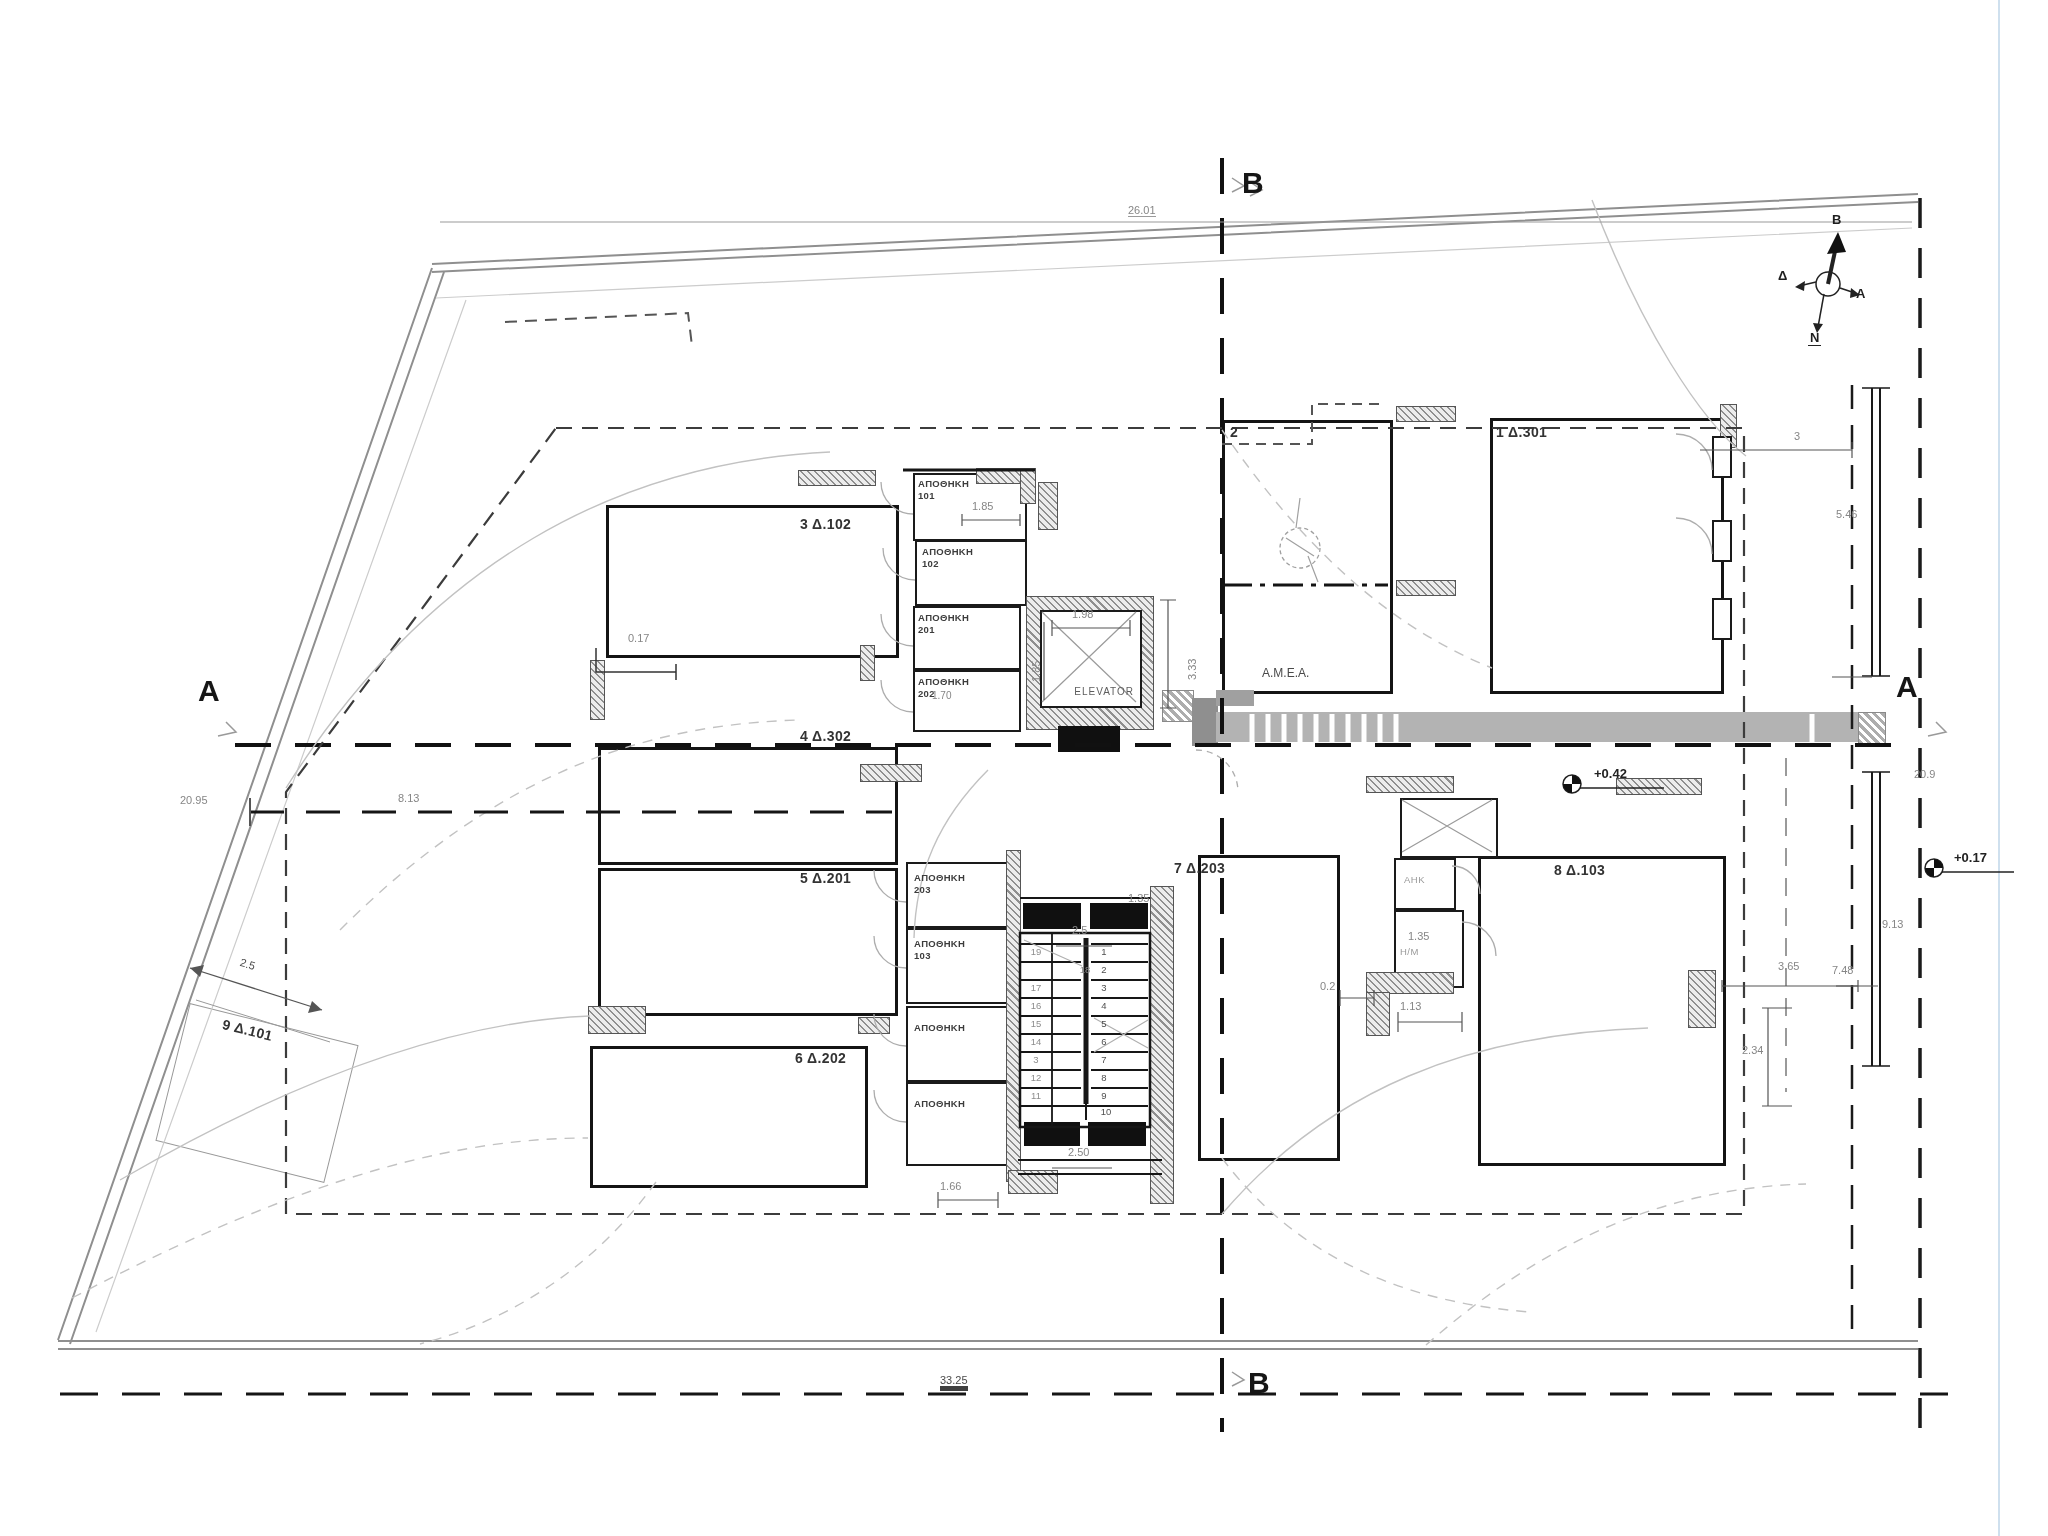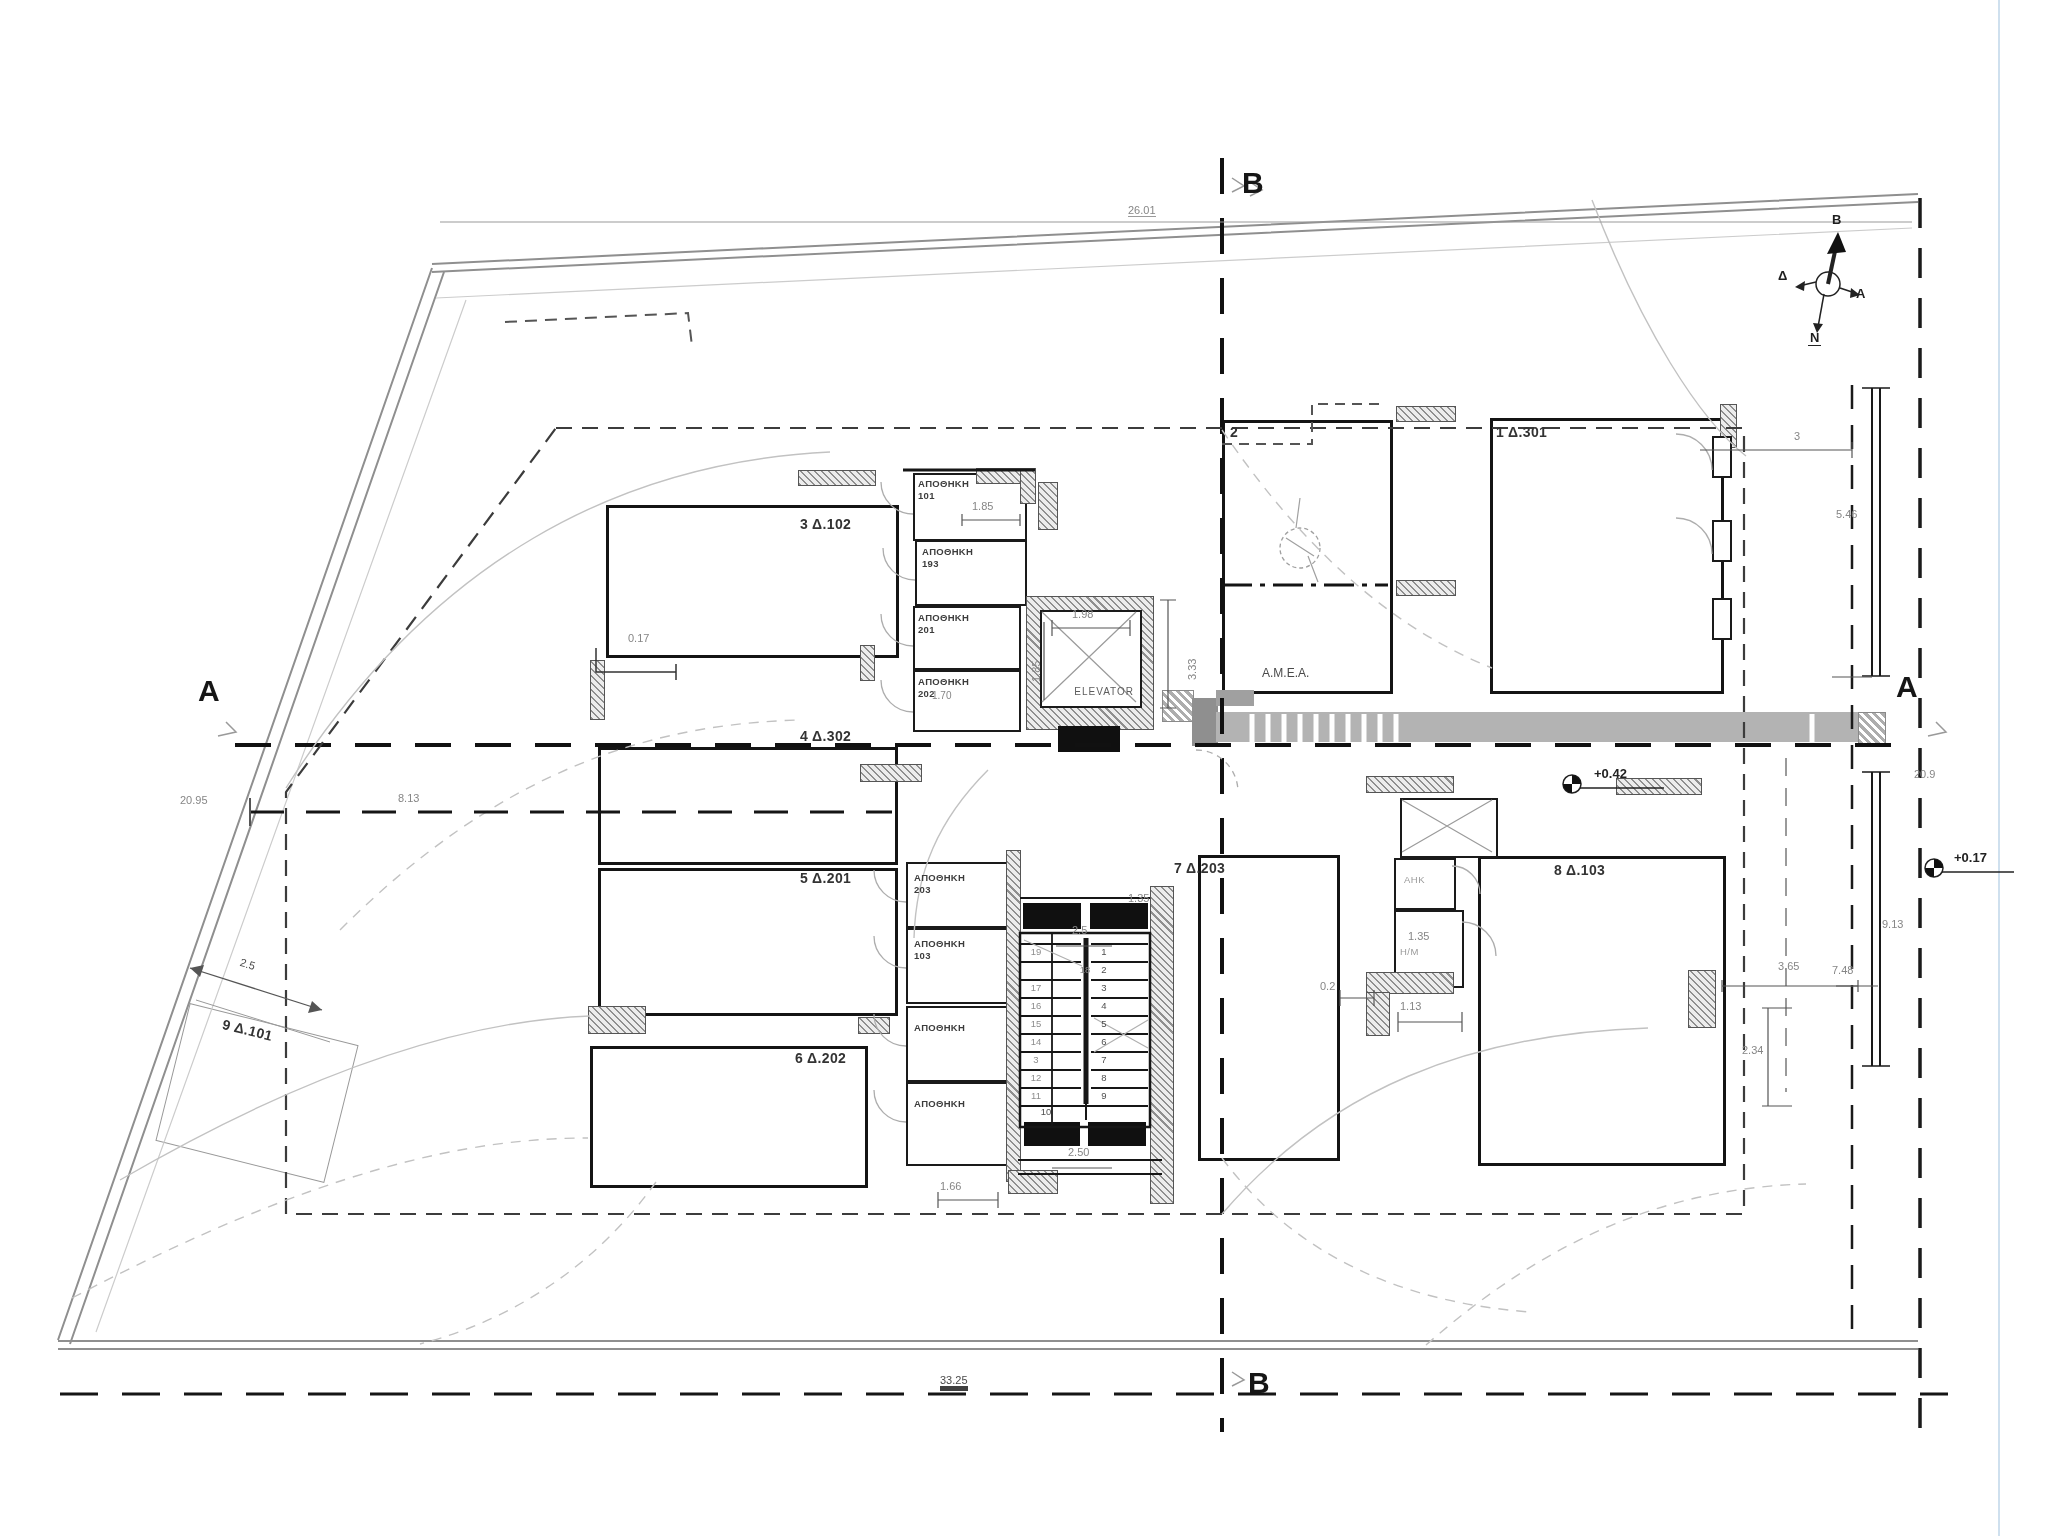--- a/index.html
+++ b/index.html
@@ -256,21 +256,21 @@
   <div class="lbl" style="left:1554px;top:862px">8 Δ.103</div>
 
   <div class="dim dark" style="left:1262px;top:666px;font-size:12px">Α.Μ.Ε.Α.</div>
 
   <div class="stor" style="left:918px;top:478px">
       <span>ΑΠΟΘΗΚΗ</span>
       <span>101</span>
     </div>
   <div class="stor" style="left:922px;top:546px">
       <span>ΑΠΟΘΗΚΗ</span>
-      <span>193</span>
+      <span>102</span>
     </div>
   <div class="stor" style="left:918px;top:612px">
       <span>ΑΠΟΘΗΚΗ</span>
       <span>201</span>
     </div>
   <div class="stor" style="left:918px;top:676px">
       <span>ΑΠΟΘΗΚΗ</span>
       <span>202</span>
     </div>
   <div class="stor" style="left:914px;top:872px">
@@ -308,21 +308,21 @@
 
   <div class="snum r" style="left:1094px;top:946px">1</div>
   <div class="snum r" style="left:1094px;top:964px">2</div>
   <div class="snum r" style="left:1094px;top:982px">3</div>
   <div class="snum r" style="left:1094px;top:1000px">4</div>
   <div class="snum r" style="left:1094px;top:1018px">5</div>
   <div class="snum r" style="left:1094px;top:1036px">6</div>
   <div class="snum r" style="left:1094px;top:1054px">7</div>
   <div class="snum r" style="left:1094px;top:1072px">8</div>
   <div class="snum r" style="left:1094px;top:1090px">9</div>
-  <div class="snum r" style="left:1036px;top:1106px">10</div>
+  <div class="snum r" style="left:1096px;top:1106px">10</div>
 
   <div class="dim" style="left:1128px;top:204px;border-bottom:1px solid #9a9a9a">26.01</div>
   <div class="dim dark" style="left:940px;top:1374px;border-bottom:5px solid #404040">33.25</div>
   <div class="dim" style="left:180px;top:794px">20.95</div>
   <div class="dim" style="left:398px;top:792px">8.13</div>
   <div class="dim dark" style="left:240px;top:958px;transform:rotate(17deg)">2.5</div>
   <div class="dim" style="left:1794px;top:430px">3</div>
   <div class="dim" style="left:1836px;top:508px">5.46</div>
   <div class="dim" style="left:1914px;top:768px">20.9</div>
   <div class="dim" style="left:1882px;top:918px">9.13</div>

